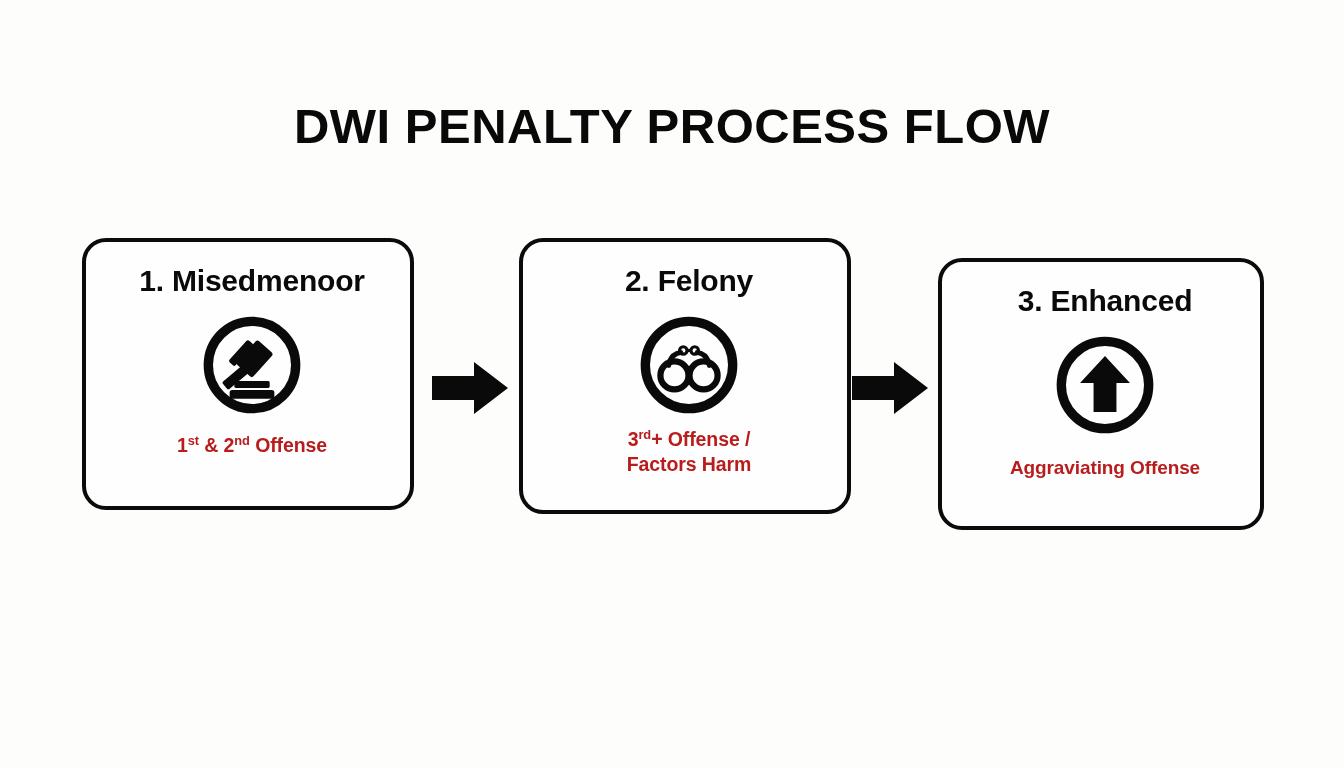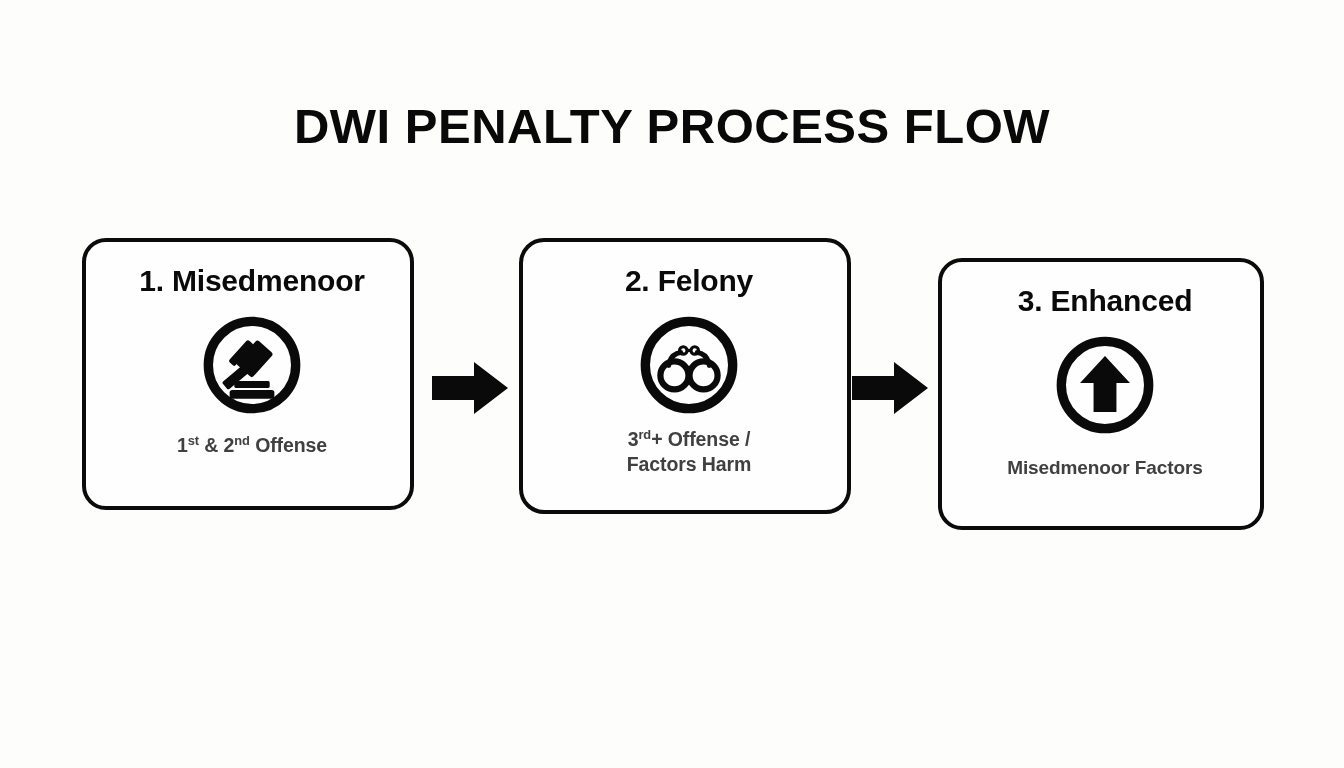--- a/index.html
+++ b/index.html
@@ -58,21 +58,21 @@
     background: #fefefe;
     display: flex;
     flex-direction: column;
     align-items: center;
     padding-top: 22px;
     padding-left: 12px;
     padding-right: 4px;
   }
 
   .card-1 { left: 0px; }
-  .card-2 { left: 437px; height: 276px; border-radius: 25px; }
+  .card-2 { left: 437px; height: 276px; }
   .card-3 { left: 856px; width: 326px; margin-top: 20px; }
 
   .card-title {
     font-size: 30px;
     font-weight: 700;
     letter-spacing: -0.2px;
     color: #0a0a0a;
     text-align: center;
     line-height: 1.15;
     white-space: nowrap;
@@ -82,21 +82,21 @@
     margin-top: 14px;
     width: 104px;
     height: 104px;
     display: block;
   }
 
   .card-sub {
     margin-top: 16px;
     font-size: 19.5px;
     font-weight: 700;
-    color: #404040;
+    color: #b91c1c;
     text-align: center;
     line-height: 1.32;
     letter-spacing: -0.1px;
   }
   .card-sub sup {
     font-size: 0.66em;
     vertical-align: super;
     line-height: 0;
   }
   .card-2 .card-sub { margin-top: 10px; }
@@ -179,18 +179,18 @@
 
     <div class="card card-3">
       <div class="card-title">3. Enhanced</div>
 
       <svg class="card-icon" viewBox="0 0 100 100">
         <circle cx="50" cy="50" r="42" fill="none" stroke="#0a0a0a" stroke-width="9"></circle>
         <path d="M50 22 L74 48 L61 48 L61 76 L39 76 L39 48 L26 48 Z" fill="#0a0a0a"></path>
       </svg>
 
       <div class="card-sub">
-        <span>Misedmenoor Factors</span>
+        <span>Aggraviating Offense</span>
       </div>
     </div>
 
   </div>
 </div>
 
 </body></html>

